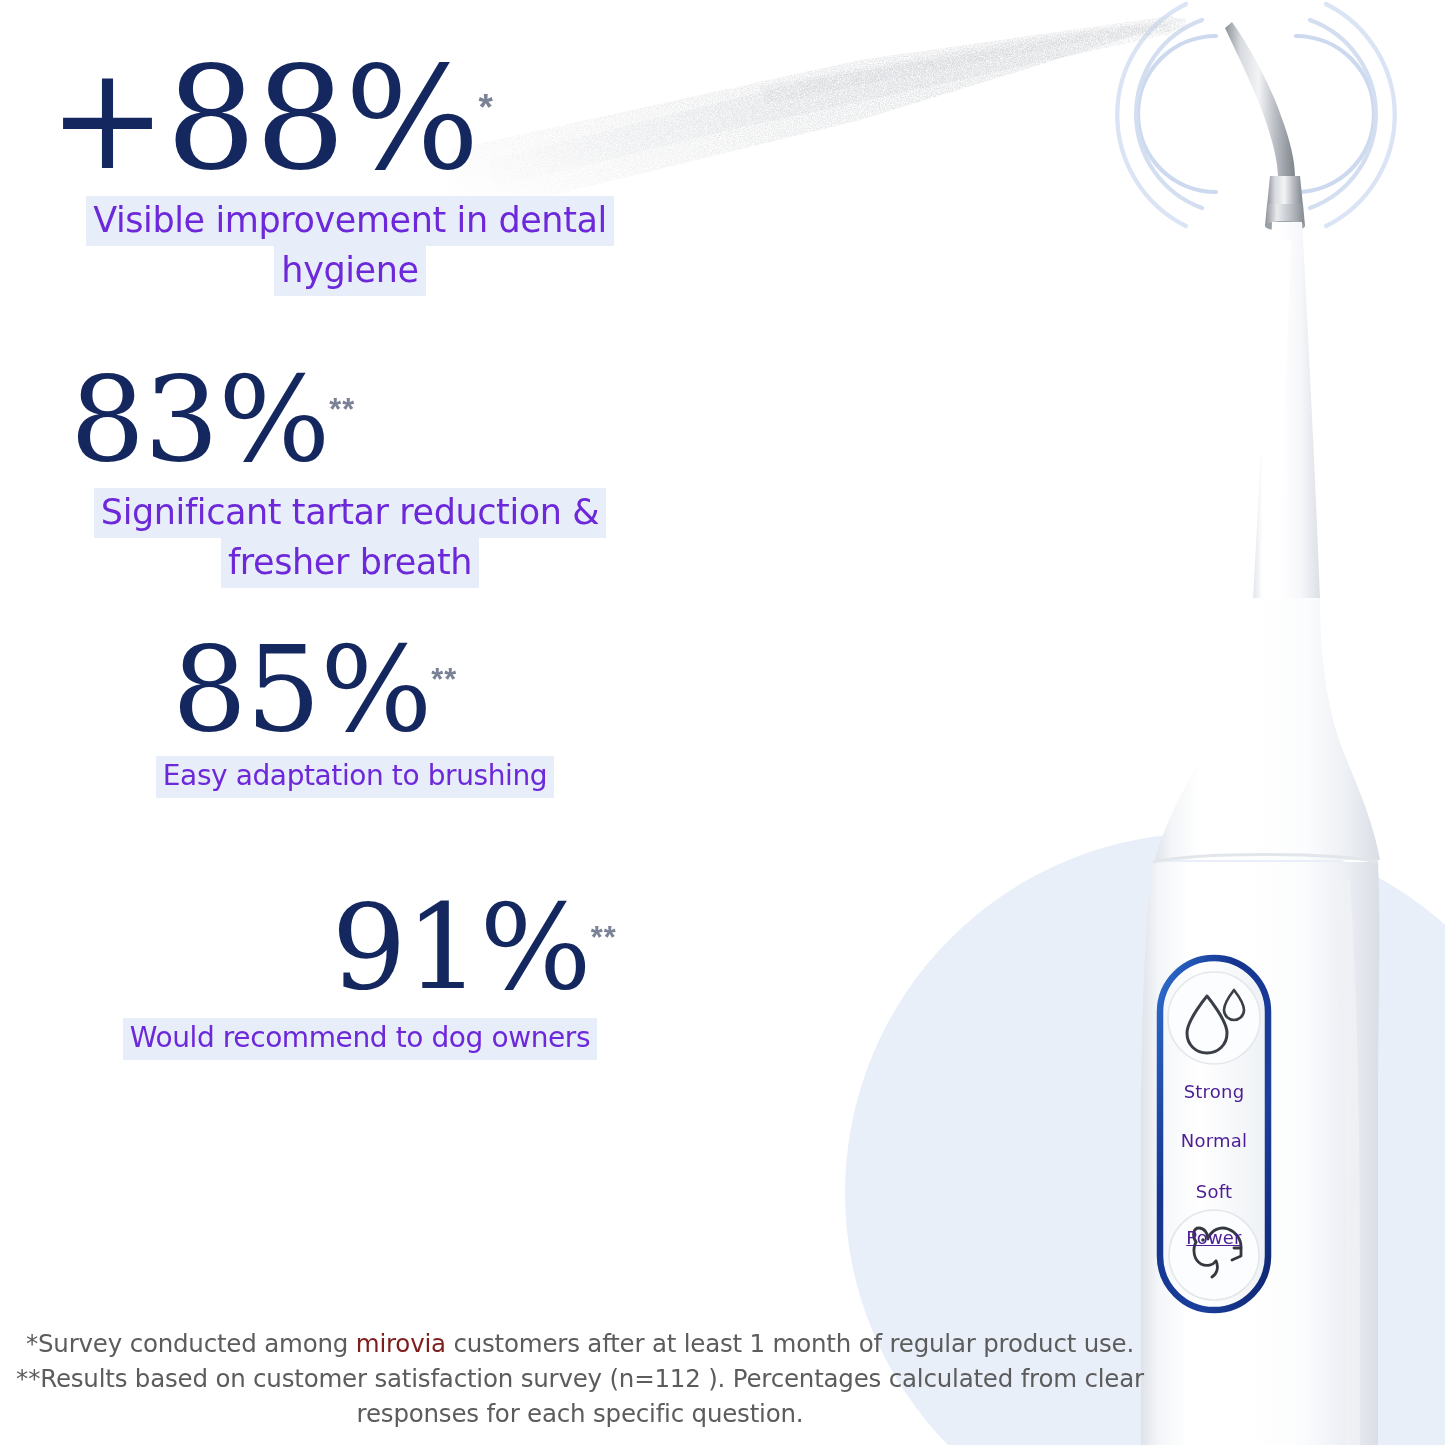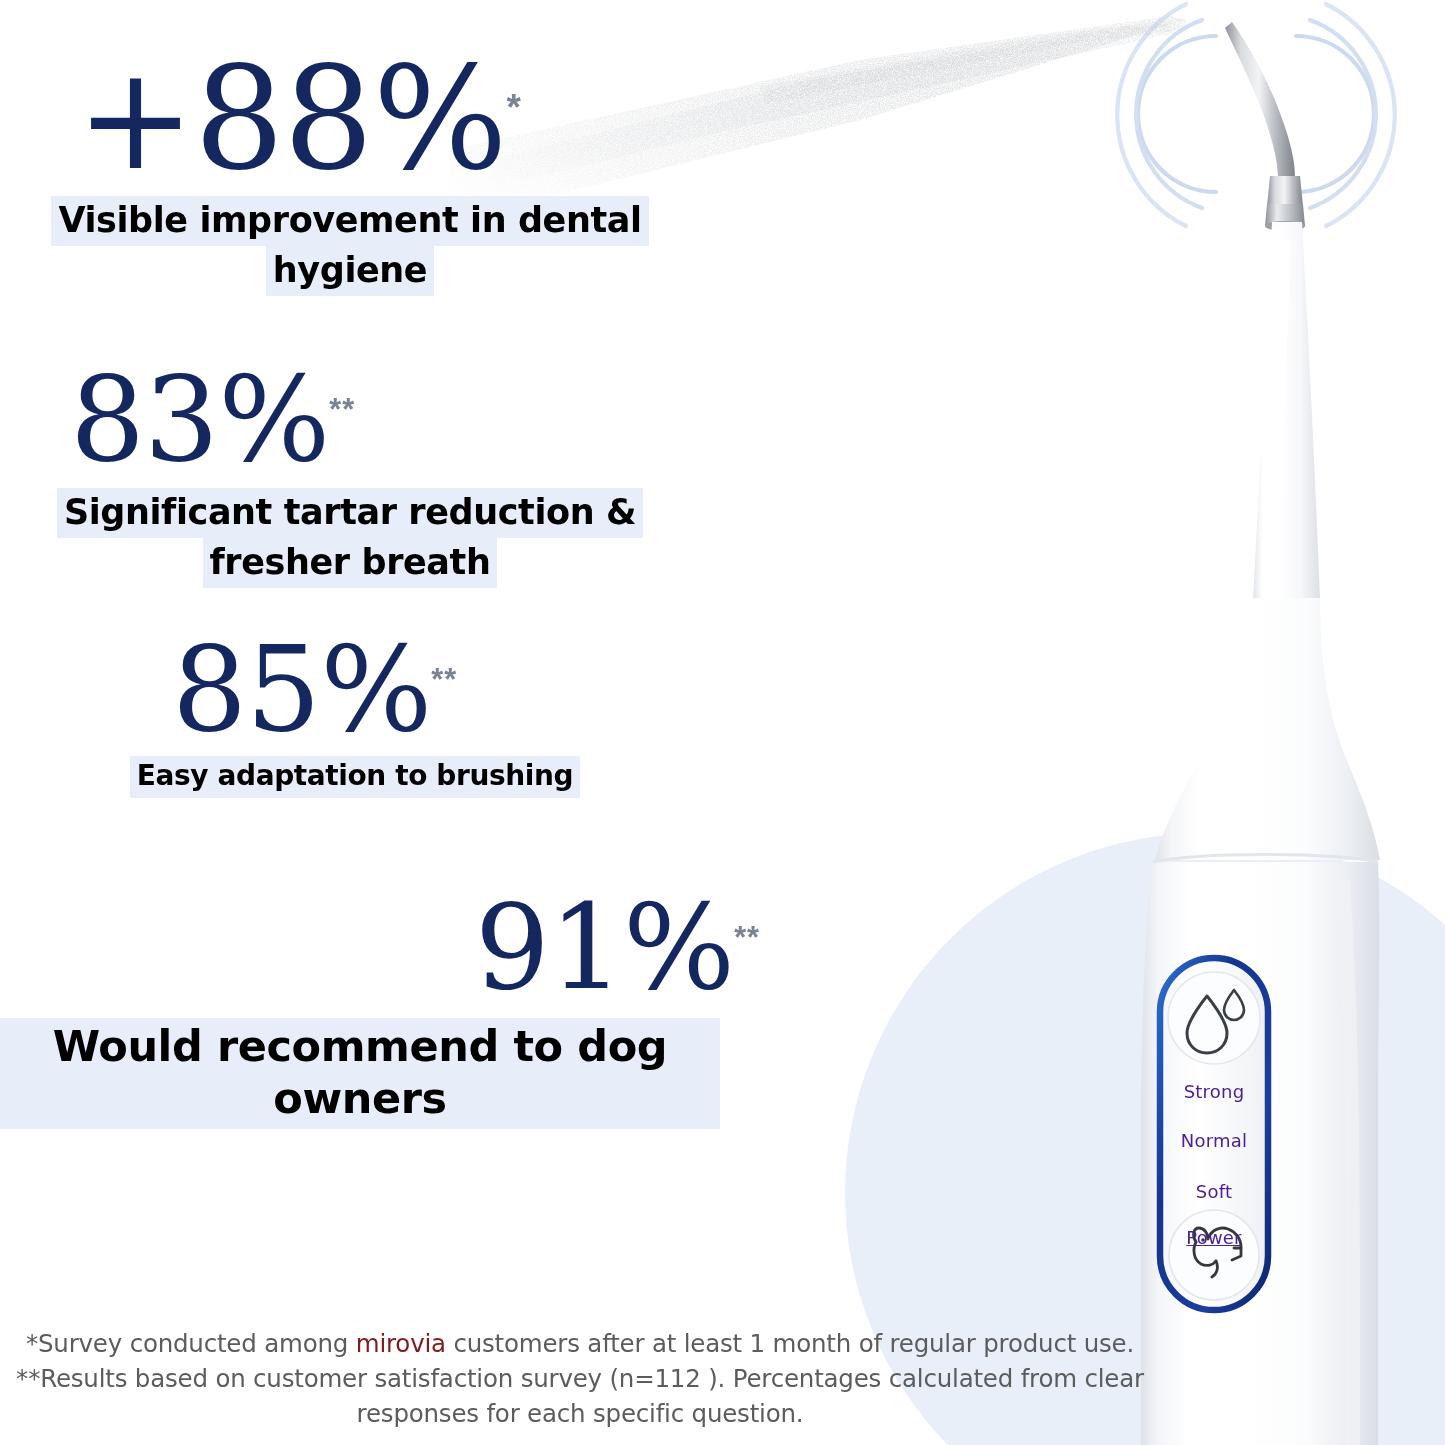--- a/index.html
+++ b/index.html
@@ -75,43 +75,43 @@
   }
 
   .label-wrap {
     display:block;
     text-align:center;
     line-height:1.20;
   }
   .label-wrap .ln {
     display:inline-block;
     background:#e7eef9;
-    color:#000000;
-    font-weight:700;
+    color:#6d28d9;
+    font-weight:400;
     font-family:"DejaVu Sans", "Liberation Sans", sans-serif;
     letter-spacing:-0.4px;
     padding:3px 7px 5px 7px;
   }
 
   
   #blk-88 { top:48px; left:0; }
-  #blk-88 .pct { font-size:142px; text-align:left; padding-left:76px; }
+  #blk-88 .pct { font-size:142px; text-align:left; padding-left:48px; }
   #blk-88 .label-wrap { margin-top:6px; width:700px; font-size:35px; }
 
   #blk-83 { top:360px; left:0; }
   #blk-83 .pct { font-size:118px; text-align:left; padding-left:70px; }
   #blk-83 .label-wrap { margin-top:10px; width:700px; font-size:35px; }
 
   #blk-85 { top:630px; left:0; }
   #blk-85 .pct { font-size:118px; text-align:left; padding-left:172px; }
   #blk-85 .label-wrap { margin-top:8px; width:710px; font-size:28px; }
 
   #blk-91 { top:888px; left:0; }
-  #blk-91 .pct { font-size:118px; text-align:right; padding-left:188px; }
-  #blk-91 .label-wrap { margin-top:12px; width:720px; font-size:43px; }
+  #blk-91 .pct { font-size:118px; text-align:center; padding-left:188px; }
+  #blk-91 .label-wrap { margin-top:12px; width:720px; font-size:28px; }
 
   
   .footnote {
     position:absolute;
     left:0px;
     top:1327px;
     width:1160px;
     text-align:center;
     font-family:"DejaVu Sans", "Liberation Sans", sans-serif;
     font-size:24.5px;

